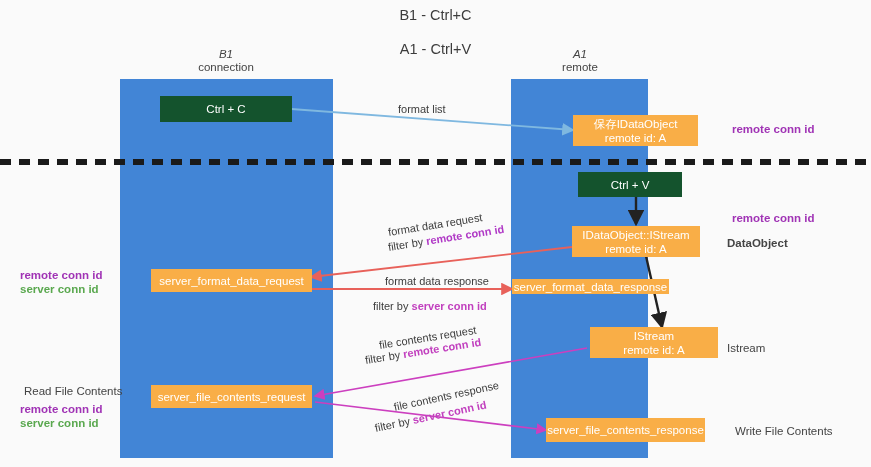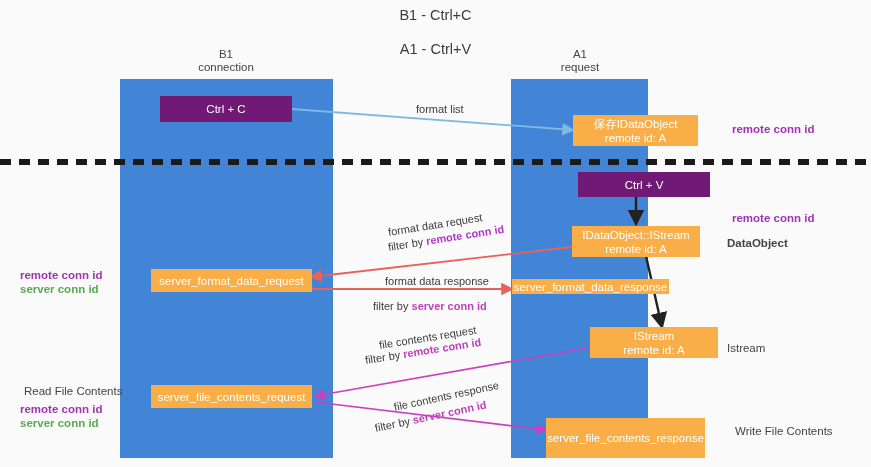--- a/index.html
+++ b/index.html
@@ -23,37 +23,37 @@
   #lane-b1 { left: 120px; top: 79px; width: 213px; height: 379px; }
   #lane-a1 { left: 511px; top: 79px; width: 137px; height: 379px; }
 
   .lane-header {
     position: absolute;
     text-align: center;
     color: #444;
     font-size: 11.5px;
     line-height: 13px;
   }
-  .lane-header .l1 { display:block; }
+  .lane-header .l1 { display:block;font-style:italic; }
   .lane-header .l2 { display:block; }
 
   .node {
     position: absolute;
     box-sizing: border-box;
     display: flex;
     flex-direction: column;
     align-items: center;
     justify-content: center;
     color: #ffffff;
     font-size: 11.5px;
     line-height: 14px;
     text-align: center;
     padding: 2px 4px;
   }
-  .node.green { background: #701a75; }
+  .node.green { background: #14532d; }
   .node.orange { background: #f9ae47; }
 
   .side-label {
     position: absolute;
     font-size: 11.5px;
     line-height: 14px;
     color: #444;
     white-space: nowrap;
   }
   .side-label.bold-purple { color: #a033b5; font-weight: bold; }
@@ -110,21 +110,21 @@
 
   <div class="lane" id="lane-b1"></div>
   <div class="lane" id="lane-a1"></div>
 
   <div class="lane-header" style="left:166px; top:48px; width:120px;">
     <span class="l1">B1</span>
     <span class="l2">connection</span>
   </div>
   <div class="lane-header" style="left:520px; top:48px; width:120px;">
     <span class="l1">A1</span>
-    <span class="l2">request</span>
+    <span class="l2">remote</span>
   </div>
 
   <svg class="overlay" viewBox="0 0 871 467">
     <defs>
       <marker id="ar-lightblue" markerWidth="7" markerHeight="7" refX="6" refY="3.5" orient="auto">
         <path d="M0,0 L7,3.5 L0,7 z" fill="#7fb8e0"></path>
       </marker>
       <marker id="ar-red" markerWidth="7" markerHeight="7" refX="6" refY="3.5" orient="auto">
         <path d="M0,0 L7,3.5 L0,7 z" fill="#e8615a"></path>
       </marker>
@@ -155,21 +155,21 @@
 
   <div class="node green" style="left:160px; top:96px; width:132px; height:26px;">
     <span>Ctrl + C</span>
   </div>
 
   <div class="node orange" style="left:573px; top:115px; width:125px; height:31px;">
     <span>保存IDataObject</span>
     <span>remote id: A</span>
   </div>
 
-  <div class="node green" style="left:578px; top:172px; width:132px; height:25px;text-align:right;">
+  <div class="node green" style="left:578px; top:172px; width:104px; height:25px;text-align:right;">
     <span>Ctrl + V</span>
   </div>
 
   <div class="node orange" style="left:572px; top:226px; width:128px; height:31px;">
     <span>IDataObject::IStream</span>
     <span>remote id: A</span>
   </div>
 
   <div class="node orange" style="left:151px; top:269px; width:161px; height:23px;">
     <span>server_format_data_request</span>
@@ -181,25 +181,25 @@
 
   <div class="node orange" style="left:590px; top:327px; width:128px; height:31px;">
     <span>IStream</span>
     <span>remote id: A</span>
   </div>
 
   <div class="node orange" style="left:151px; top:385px; width:161px; height:23px;text-align:right;">
     <span>server_file_contents_request</span>
   </div>
 
-  <div class="node orange" style="left:546px; top:418px; width:159px; height:40px;">
+  <div class="node orange" style="left:546px; top:418px; width:159px; height:24px;">
     <span>server_file_contents_response</span>
   </div>
 
-  <div class="edge-label" style="left:398px; top:102px;margin-left:18px;">
+  <div class="edge-label" style="left:398px; top:102px;">
     <span>format list</span>
   </div>
 
   <div class="edge-label rot-neg" style="left:388px; top:225px;">
     <span>format data request</span>
   </div>
   <div class="edge-label rot-neg" style="left:388px; top:240px;">
     <span>filter by </span><span class="hl-purple">remote conn id</span>
   </div>
 

